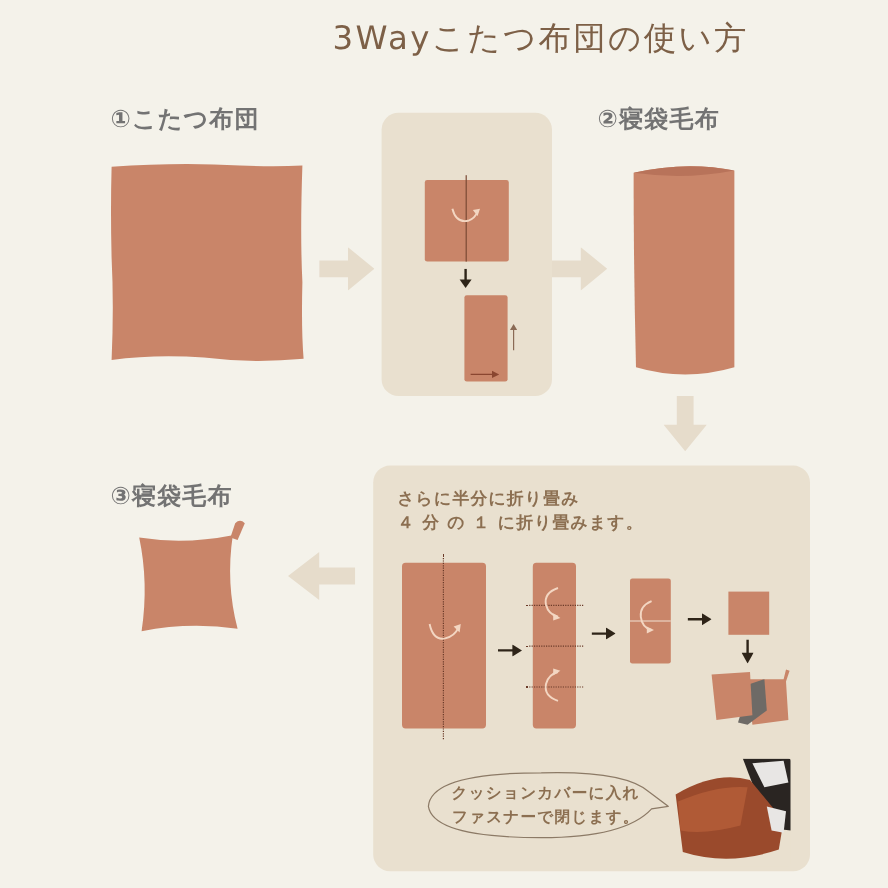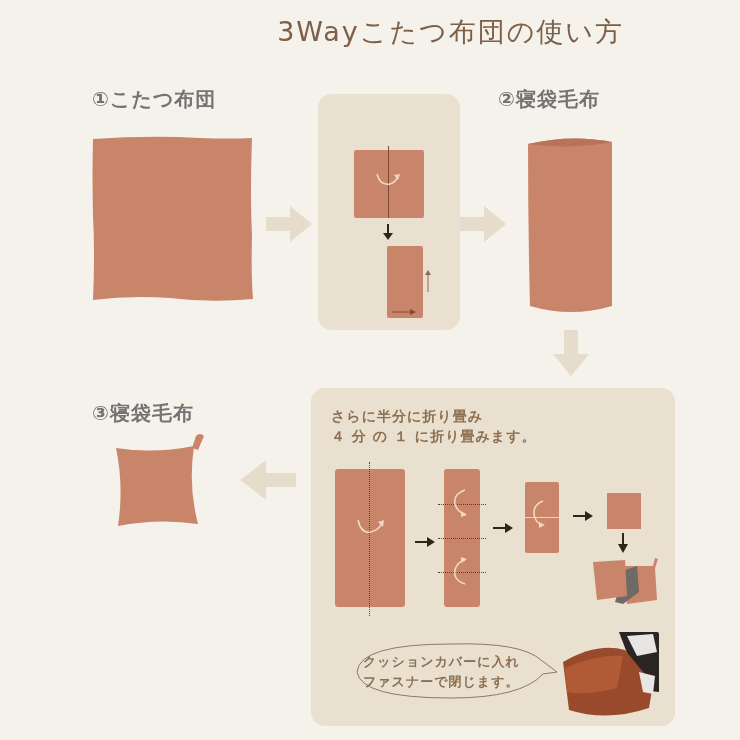--- a/index.html
+++ b/index.html
@@ -24,21 +24,21 @@
       border-radius: 14px;
     }
     .panel-text {
       font-size: 14px; font-weight: bold; color: #8c6f51; line-height: 20px;
       letter-spacing: 1px; white-space: pre;
     }
     .cloth { background: #c98569; }
     .arrow-light svg, .arrow-dark svg { display: block; }
     .bubble {
       font-size: 13px; font-weight: bold; color: #8c6f51; line-height: 20px;
-      letter-spacing: 1px; text-align: left; white-space: pre;
+      letter-spacing: 1px; text-align: right; white-space: pre;
     }
     .photo { overflow: hidden; border-radius: 2px; }
   </style>
 </head>
 <body>
 
 <div class="abs title">3Wayこたつ布団の使い方</div>
 
 <div class="abs step-label" style="left:92px; top:86px;">
   <span>①</span><span>こたつ布団</span>

